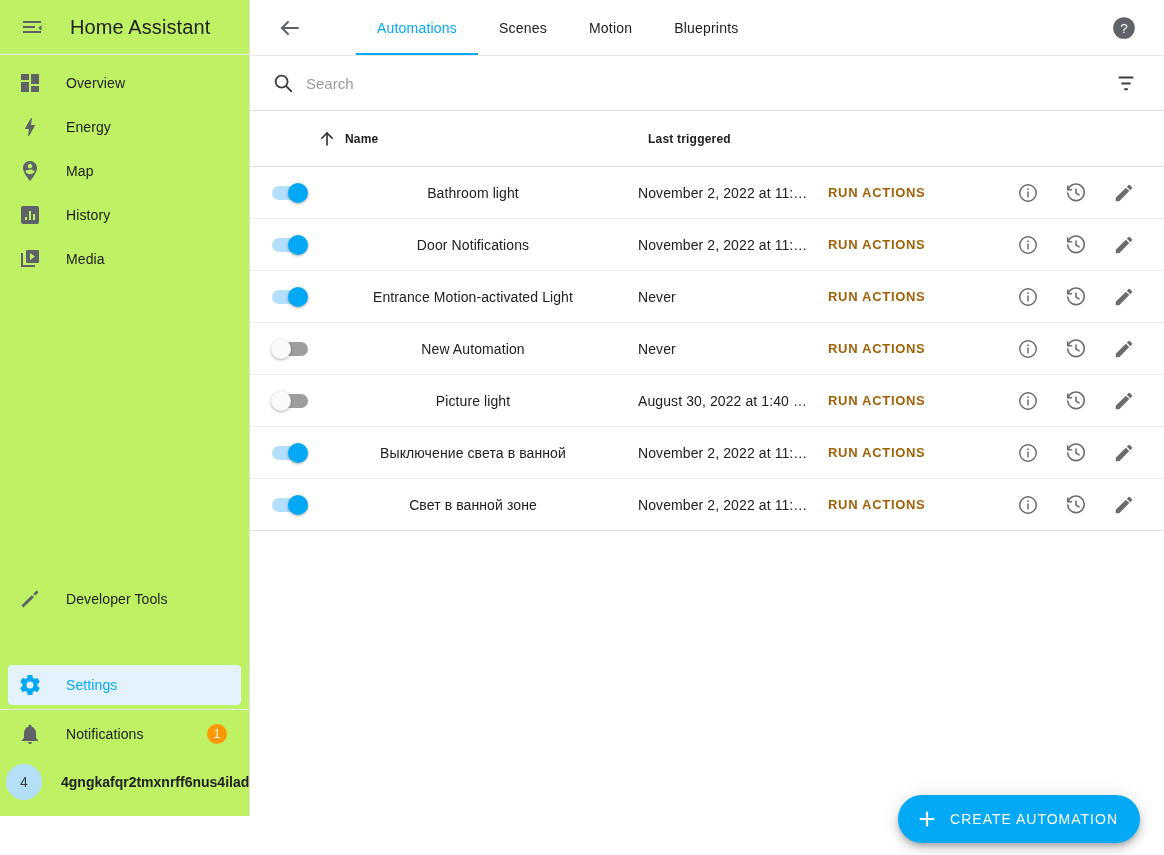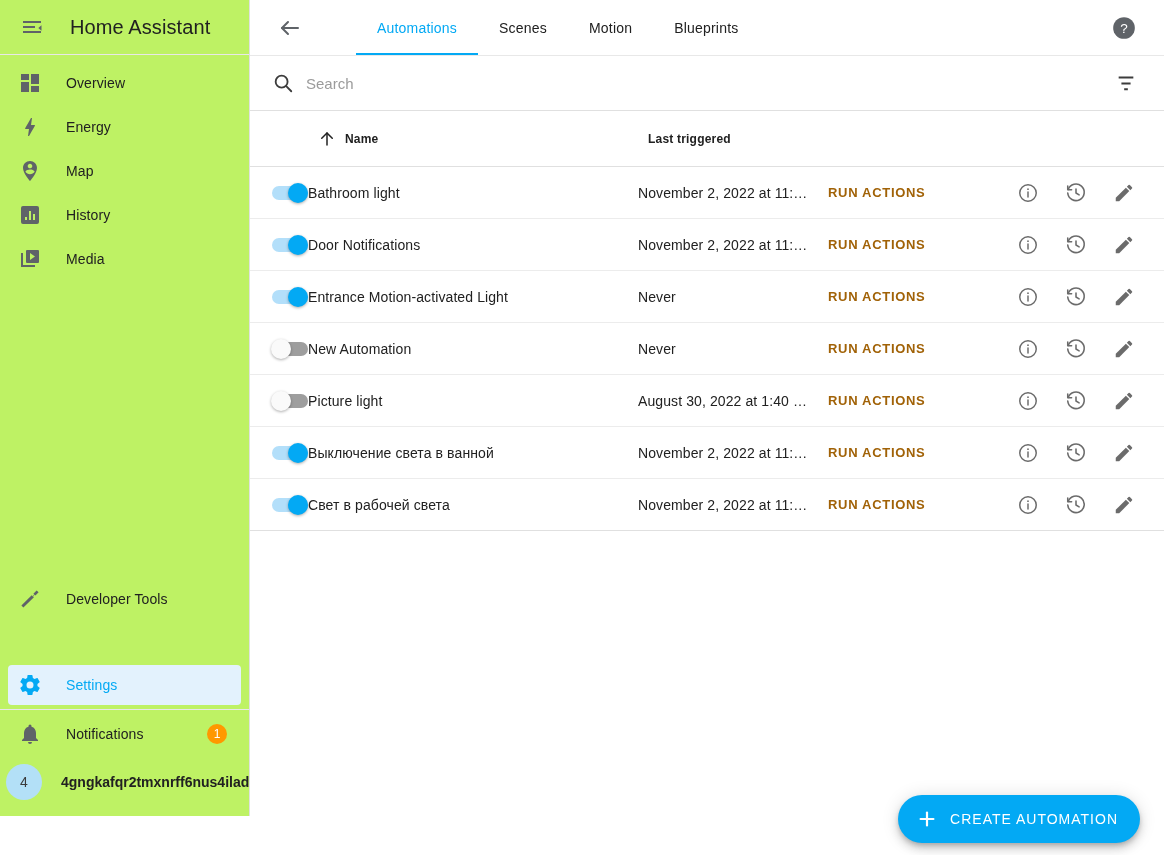--- a/index.html
+++ b/index.html
@@ -263,20 +263,21 @@
     box-shadow: 0 1px 3px rgba(0,0,0,0.32);
     transition: none;
   }
   .switch.off { background: #9e9e9e; }
   .switch.off .knob { left: -1px; background: #fafafa; }
 
   .cell-name {
     width: 330px; flex: 0 0 330px;
     overflow: hidden; text-overflow: ellipsis; white-space: nowrap;
     letter-spacing: 0.1px;
+    text-align: center;
   }
   .cell-trig {
     width: 190px; flex: 0 0 190px;
     overflow: hidden; text-overflow: ellipsis; white-space: nowrap;
     padding-right: 12px;
     letter-spacing: 0.1px;
   }
   .run-actions {
     width: 140px; flex: 0 0 140px;
     color: #a16207;
@@ -668,21 +669,21 @@
                   <path d="M20.71 7.04a1 1 0 0 0 0-1.41l-2.34-2.34a1 1 0 0 0-1.41 0l-1.83 1.83 3.75 3.75 1.83-1.83z"></path>
                   <path d="M3 17.25V21h3.75L17.81 9.94l-3.75-3.75L3 17.25z"></path>
                 </svg>
               </span>
             </div>
           </div>
           <div class="row">
             <div class="switch">
               <span class="knob"></span>
             </div>
-            <div class="cell-name">Свет в рабочей света</div>
+            <div class="cell-name">Свет в ванной зоне</div>
             <div class="cell-trig">November 2, 2022 at 11:…</div>
             <div class="run-actions">RUN ACTIONS</div>
             <div class="row-acts">
               <span class="icon-btn">
                 <svg width="22" height="22" viewBox="0 0 24 24" fill="none" stroke="currentColor" stroke-width="1.6">
                   <circle cx="12" cy="12" r="9"></circle>
                   <path d="M12 11v5.4" stroke-linecap="round"></path>
                   <circle cx="12" cy="7.9" r="0.95" fill="currentColor" stroke="none"></circle>
                 </svg>
               </span>

